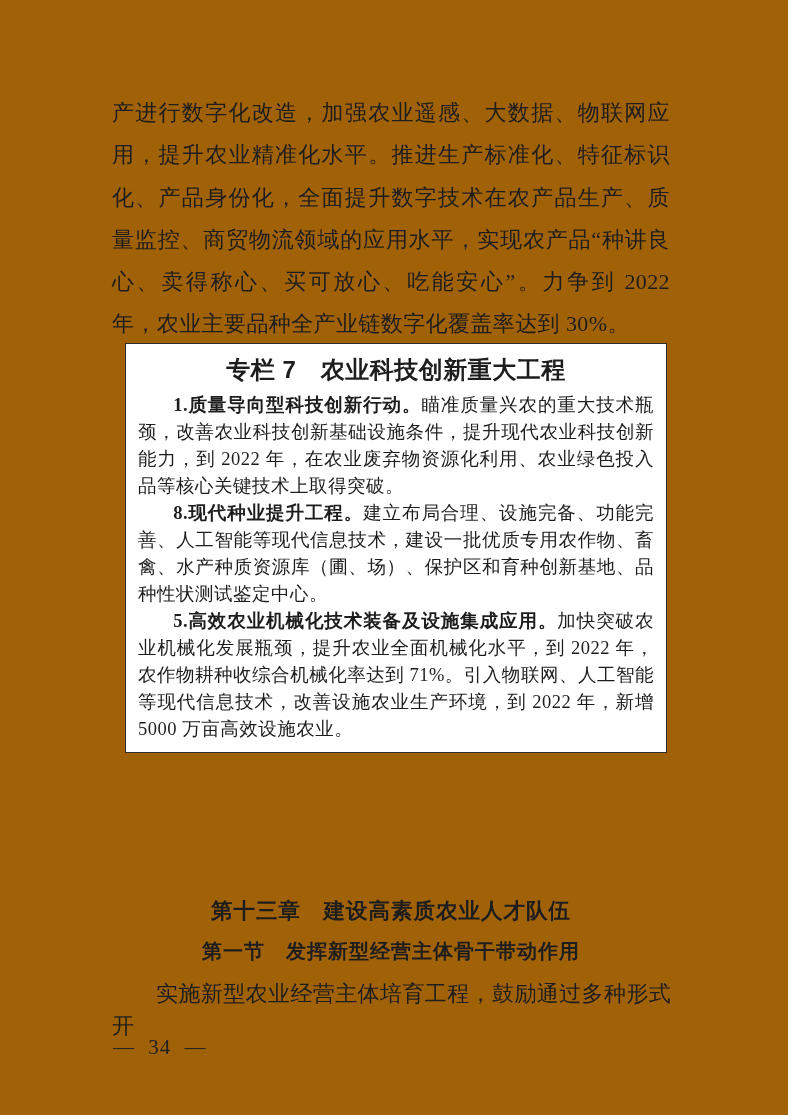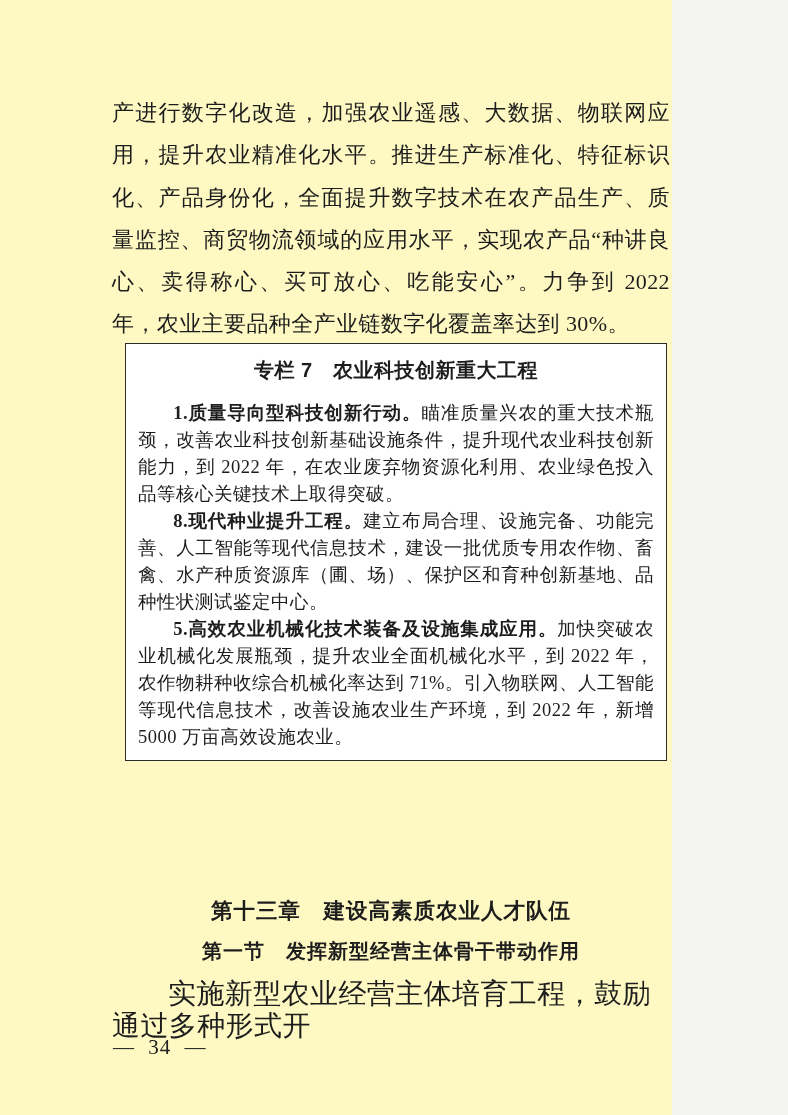--- a/index.html
+++ b/index.html
@@ -3,23 +3,23 @@
 <meta charset="utf-8">
 <style>
   * { margin: 0; padding: 0; box-sizing: border-box; }
   html, body { width: 788px; height: 1115px; }
   body {
     background: #f3f3f1;
     font-family: "Liberation Serif", serif;
   }
   .page {
     position: relative;
-    width: 672px;
+    width: 788px;
     height: 1115px;
-    background: #fef9c3;
+    background: #a16207;
     color: #1d1d1d;
     overflow: hidden;
   }
   .intro-paragraph {
     position: absolute;
     left: 112px;
     top: 92px;
     width: 558px;
     font-size: 22px;
     line-height: 42.3px;
@@ -33,24 +33,24 @@
     left: 125px;
     top: 343px;
     width: 542px;
     border: 1.5px solid #2c2c2c;
     background: #ffffff;
     padding: 11px 12px 9px 12px;
   }
   .callout-box-title {
     font-family: "Liberation Sans", sans-serif;
     font-weight: bold;
-    font-size: 20px;
+    font-size: 24px;
     line-height: 30px;
     text-align: center;
-    margin-bottom: 15px;
+    margin-bottom: 7px;
     letter-spacing: 0.5px;
   }
   .callout-item {
     font-size: 18.5px;
     line-height: 27px;
     letter-spacing: 0.5px;
     text-align: justify;
     text-justify: inter-character;
     text-align-last: left;
     text-indent: 1.9em;
@@ -76,21 +76,21 @@
     font-family: "Liberation Serif", serif;
     font-weight: bold;
     font-size: 20px;
     letter-spacing: 1px;
   }
   .body-paragraph {
     position: absolute;
     left: 112px;
     top: 978px;
     width: 562px;
-    font-size: 28px;
+    font-size: 22px;
     line-height: 32px;
     letter-spacing: 0.4px;
     text-indent: 2em;
   }
   .page-number {
     position: absolute;
     left: 113px;
     top: 1035px;
     font-size: 21px;
     letter-spacing: 1px;

